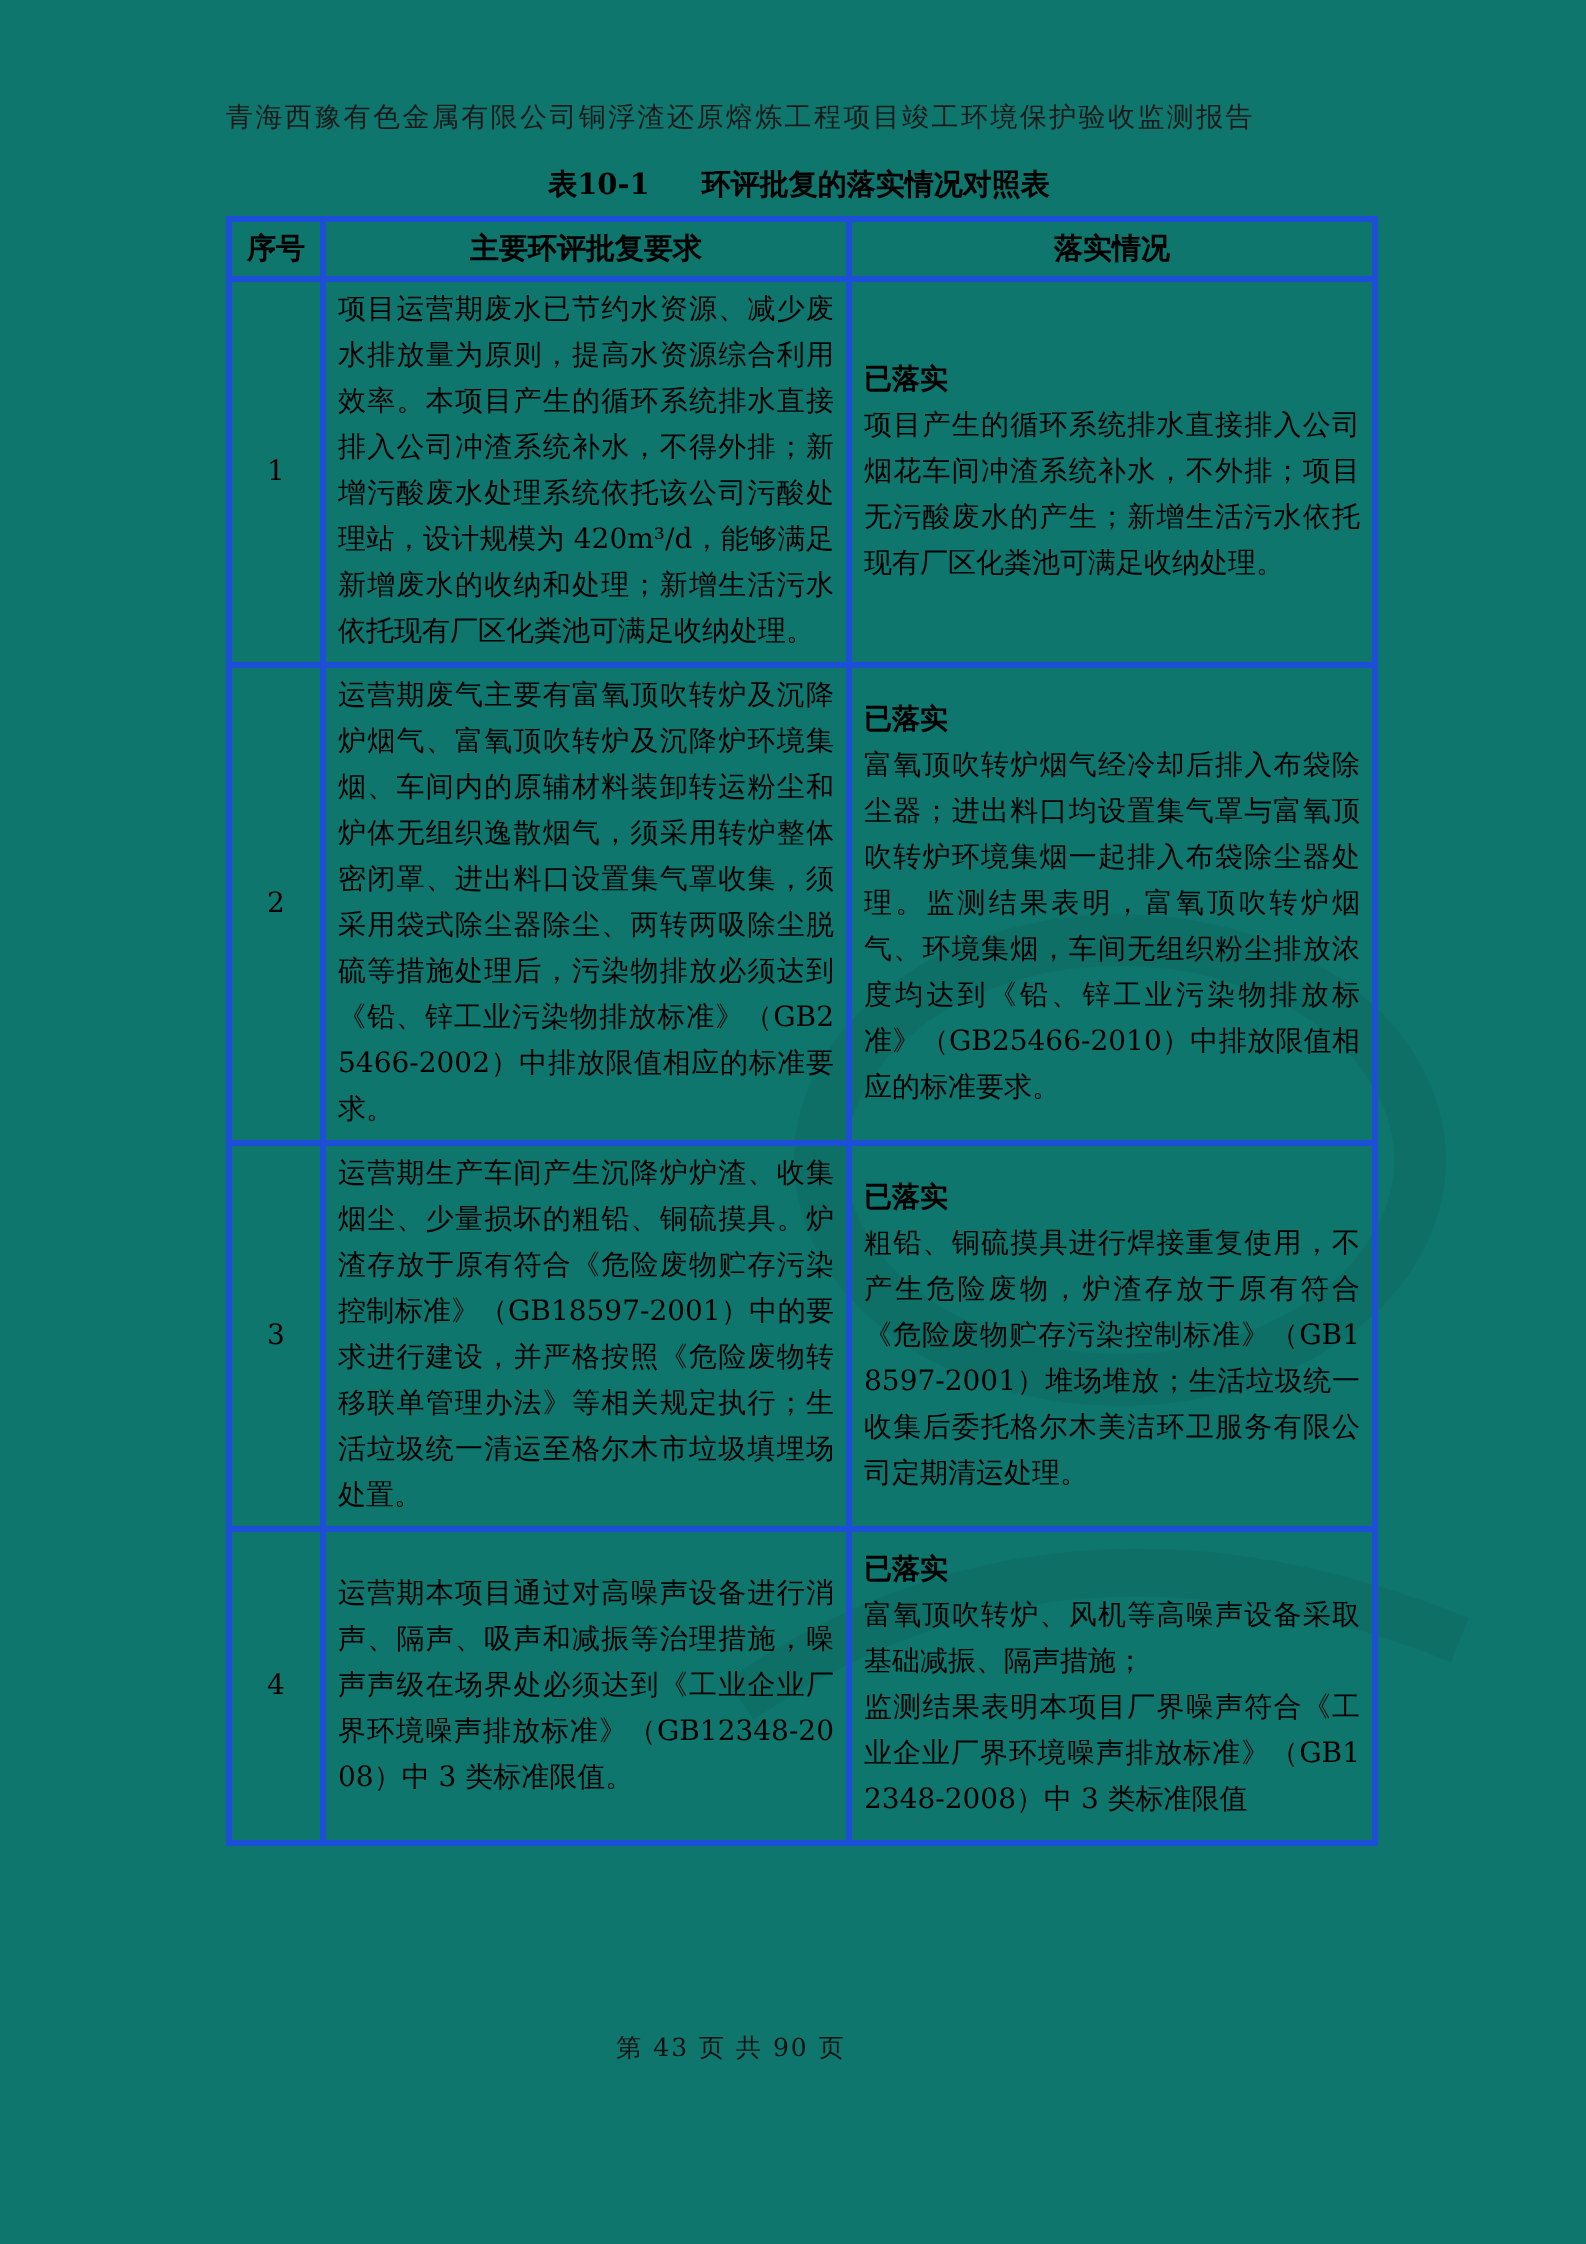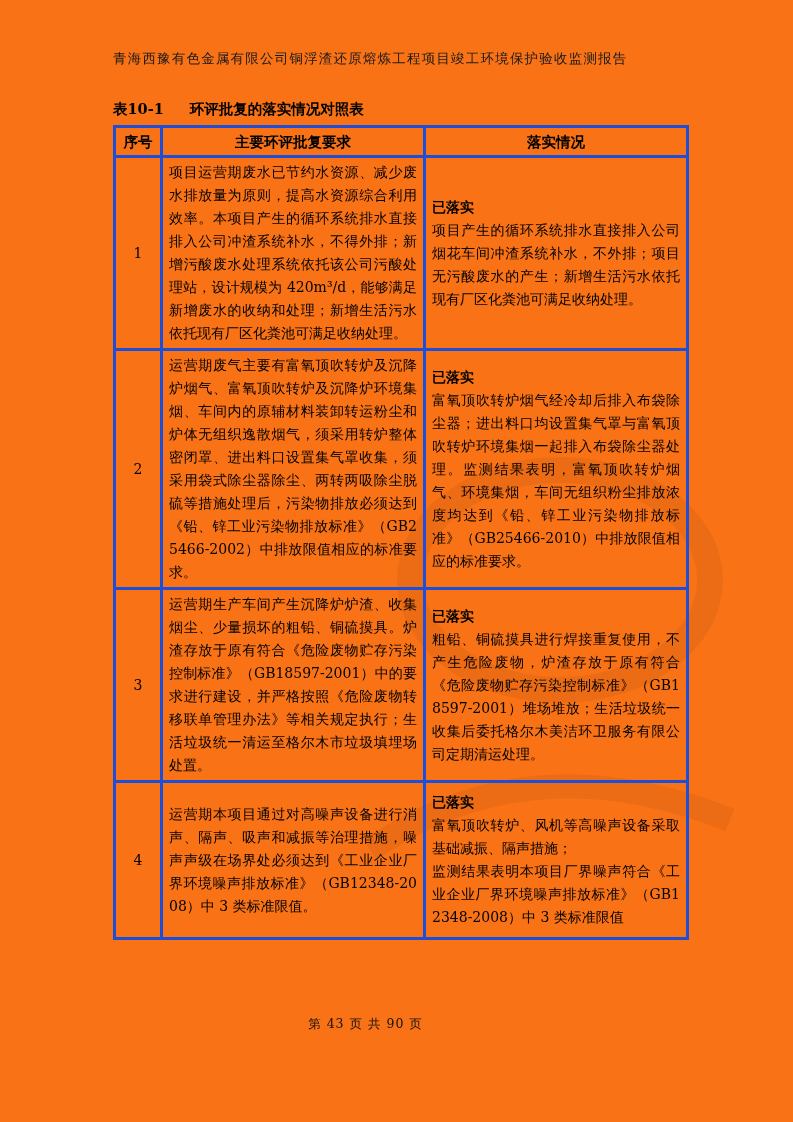--- a/index.html
+++ b/index.html
@@ -1,20 +1,20 @@
 <!DOCTYPE html>
 <html lang="zh"><head>
 <meta charset="utf-8">
 <style>
   html,body{margin:0;padding:0;background:#fff;}
   .page{
     position:relative;
     width:793px;height:1122px;
     margin:0 auto;
-    background:#f97316;
+    background:#0f766e;
     font-family:"DejaVu Serif","Liberation Serif",serif;
     color:#000;
     overflow:hidden;
     box-sizing:border-box;
   }
   .content{
     position:absolute;
     left:113px;top:0;
     width:573px;
   }
@@ -25,21 +25,22 @@
     color:#1a1a1a;
     white-space:nowrap;
   }
   .section-title{
     margin:30px 0 0 0;
     font-size:19px;
     font-weight:bold;
     letter-spacing:0.5px;
   }
   .table-caption{
-    margin-top:32px;
+    margin-top:15px;
+    text-align:center;
     font-size:14.5px;
     font-weight:bold;
   }
   .table-caption .cap-label{margin-right:26px;}
   table.compliance-table{
     margin-top:6px;
     border-collapse:collapse;
     border:2px solid #000;
     width:573px;
     table-layout:fixed;

